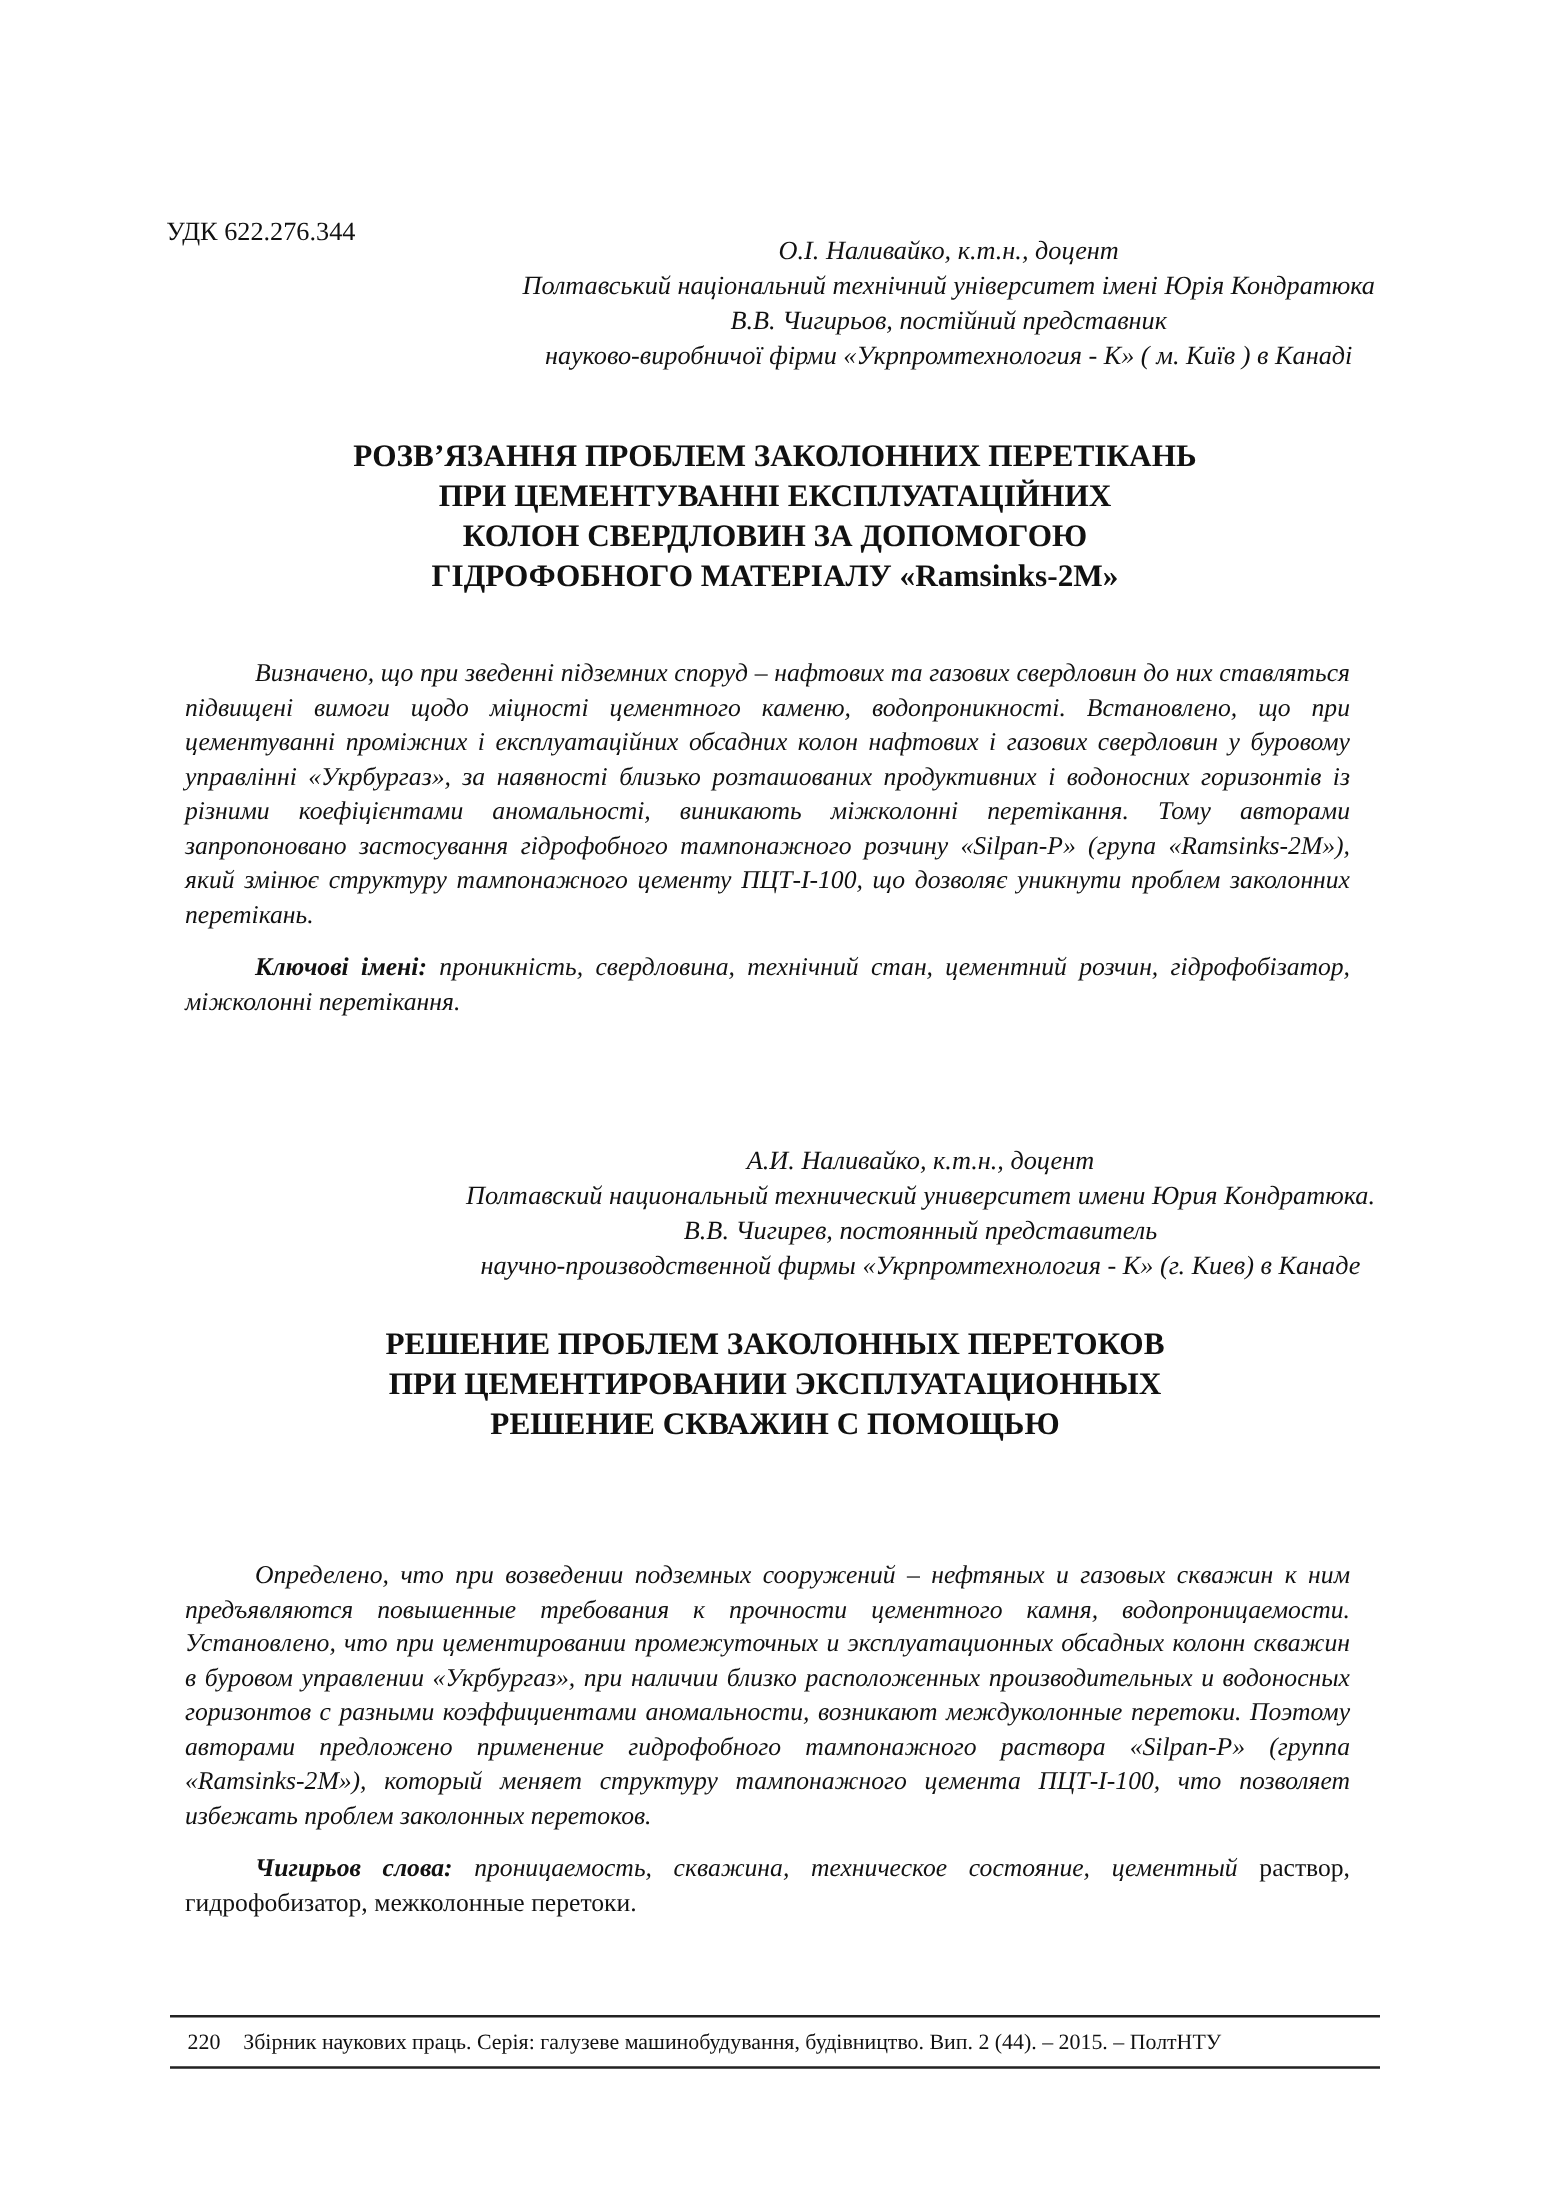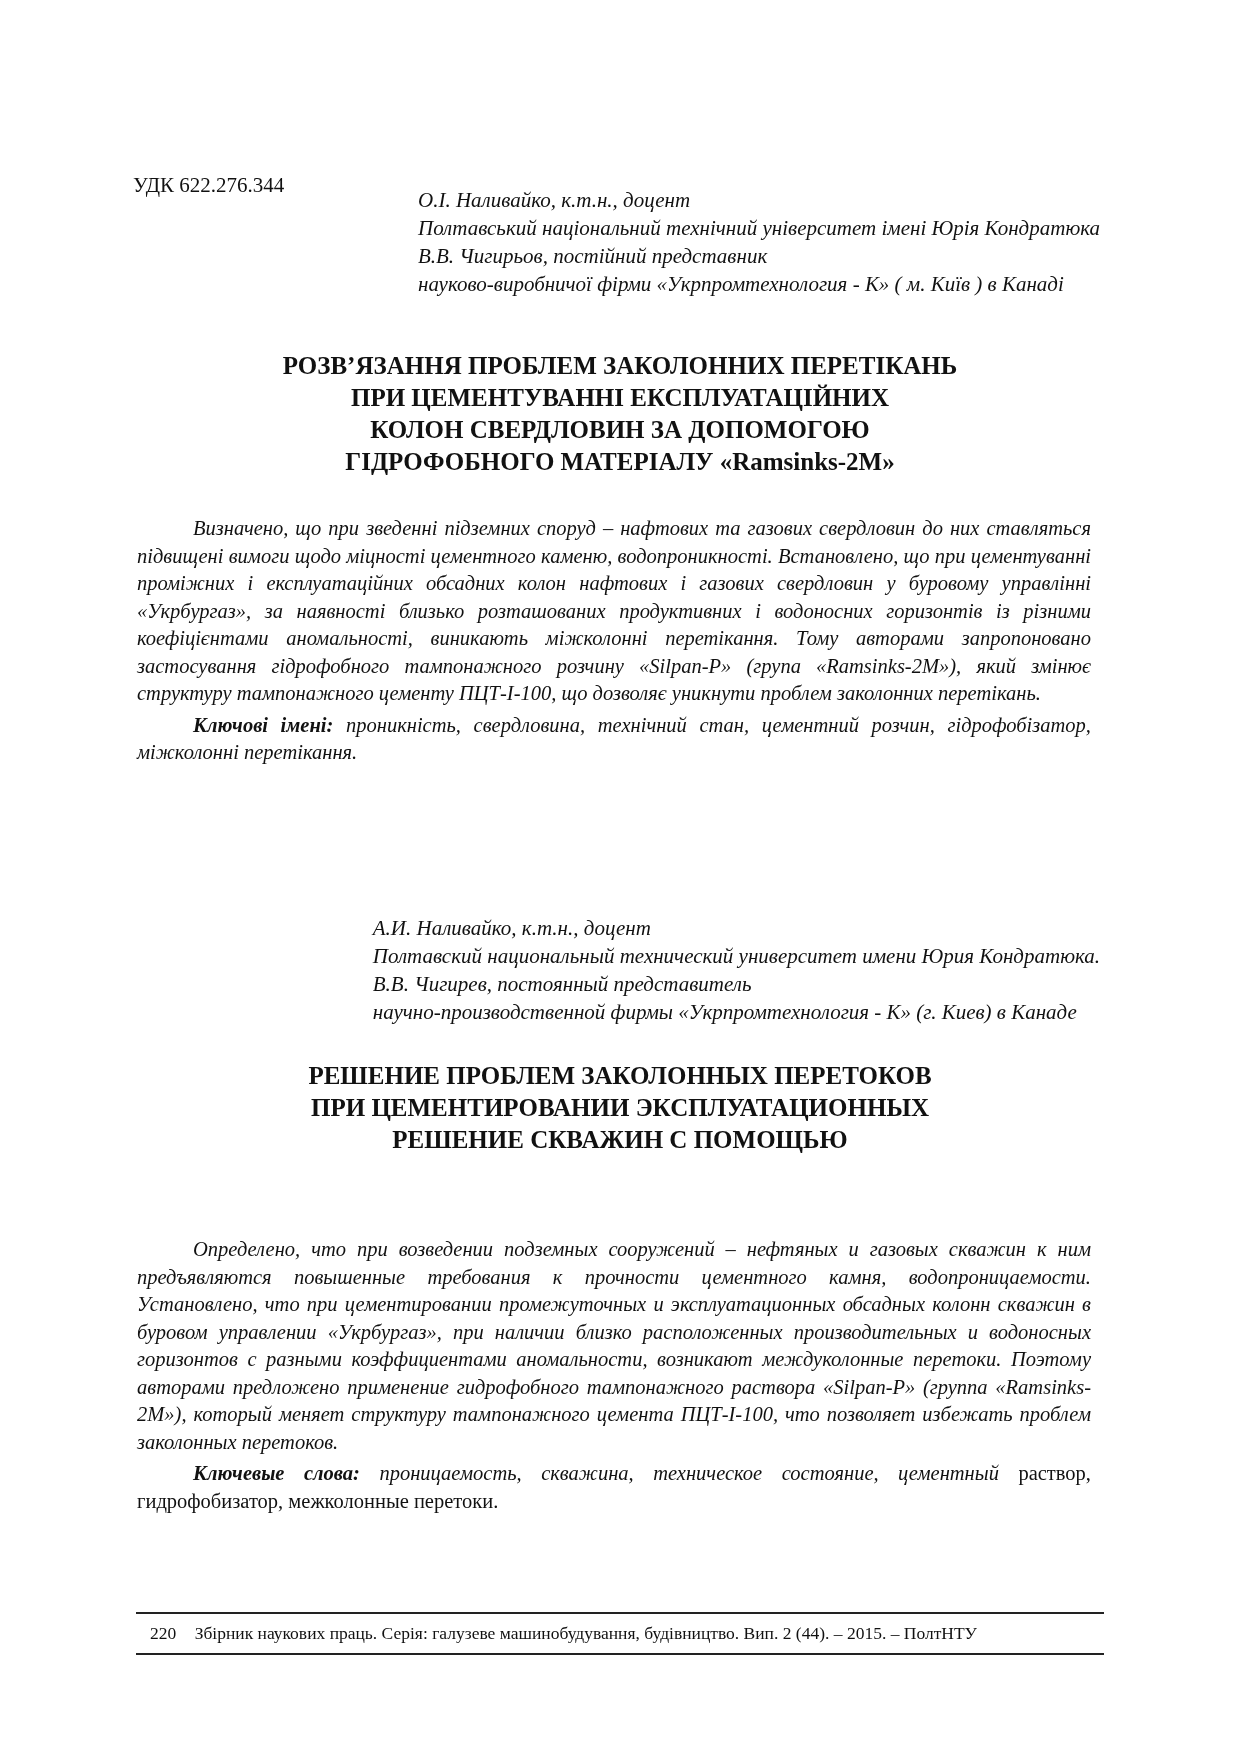--- a/index.html
+++ b/index.html
@@ -1,23 +1,23 @@
 <!DOCTYPE html>
 <html><head>
 <meta charset="utf-8">
 <style>
   html, body { margin: 0; padding: 0; background: #ffffff; }
   body { width: 1240px; height: 1754px; position: relative; overflow: hidden; color: #111; font-family: "Liberation Serif", "DejaVu Serif", serif; }
   .udc { position: absolute; left: 133px; top: 161px; font-weight: normal; font-size: 21px; margin-top: 12px; }
-  .authors { position: absolute; right: 140px; text-align: left; font-style: italic; font-size: 21px; line-height: 28px; }
+  .authors { position: absolute; right: 140px; text-align: center; font-style: italic; font-size: 21px; line-height: 28px; }
   .authors div { white-space: nowrap; }
   .title { position: absolute; left: 140px; width: 960px; text-align: center; font-weight: bold; font-size: 25px; line-height: 32px; }
   .title div { white-space: nowrap; }
   .abstract { position: absolute; left: 133px; width: 962px; font-style: italic; font-size: 20.5px; line-height: 27.5px; text-align: justify; }
-  .abstract p { margin: 4px; text-indent: 56px; }
+  .abstract p { margin: 15px; text-indent: 56px; }
   .kw-label { font-weight: bold; }
   .upright { font-style: normal; }
   .footer-rule { position: absolute; left: 136px; width: 968px; height: 0; border-top: 2px solid #222; }
   .footer { position: absolute; left: 150px; top: 1623px; font-size: 17.5px; white-space: nowrap; }
   .footer .page-num { margin-right: 14px; }
 </style>
 </head>
 <body>
 
 <div class="udc">УДК 622.276.344</div>
@@ -49,21 +49,21 @@
 </div>
 
 <div class="title" style="top: 1060px;">
   <div>РЕШЕНИЕ ПРОБЛЕМ ЗАКОЛОННЫХ ПЕРЕТОКОВ</div>
   <div>ПРИ ЦЕМЕНТИРОВАНИИ ЭКСПЛУАТАЦИОННЫХ</div>
   <div>РЕШЕНИЕ СКВАЖИН С ПОМОЩЬЮ</div>
 </div>
 
 <div class="abstract" style="top: 1232px;">
   <p>Определено, что при возведении подземных сооружений – нефтяных и газовых скважин к ним предъявляются повышенные требования к прочности цементного камня, водопроницаемости. Установлено, что при цементировании промежуточных и эксплуатационных обсадных колонн скважин в буровом управлении «Укрбургаз», при наличии близко расположенных производительных и водоносных горизонтов с разными коэффициентами аномальности, возникают междуколонные перетоки. Поэтому авторами предложено применение гидрофобного тампонажного раствора «Silpan-P» (группа «Ramsinks-2M»), который меняет структуру тампонажного цемента ПЦТ-I-100, что позволяет избежать проблем заколонных перетоков.</p>
-  <p><span class="kw-label">Ключевые слова:</span> <span>проницаемость, скважина, техническое состояние, цементный</span> <span class="upright">раствор, гидрофобизатор, межколонные перетоки.</span></p>
+  <p><span class="kw-label">Чигирьов слова:</span> <span>проницаемость, скважина, техническое состояние, цементный</span> <span class="upright">раствор, гидрофобизатор, межколонные перетоки.</span></p>
 </div>
 
 <div class="footer-rule" style="top: 1612px;"></div>
 <div class="footer">
   <span class="page-num">220</span>
   <span>Збірник наукових праць. Серія: галузеве машинобудування, будівництво. Вип. 2 (44). – 2015. – ПолтНТУ</span>
 </div>
 <div class="footer-rule" style="top: 1653px;"></div>
 
 </body></html>

